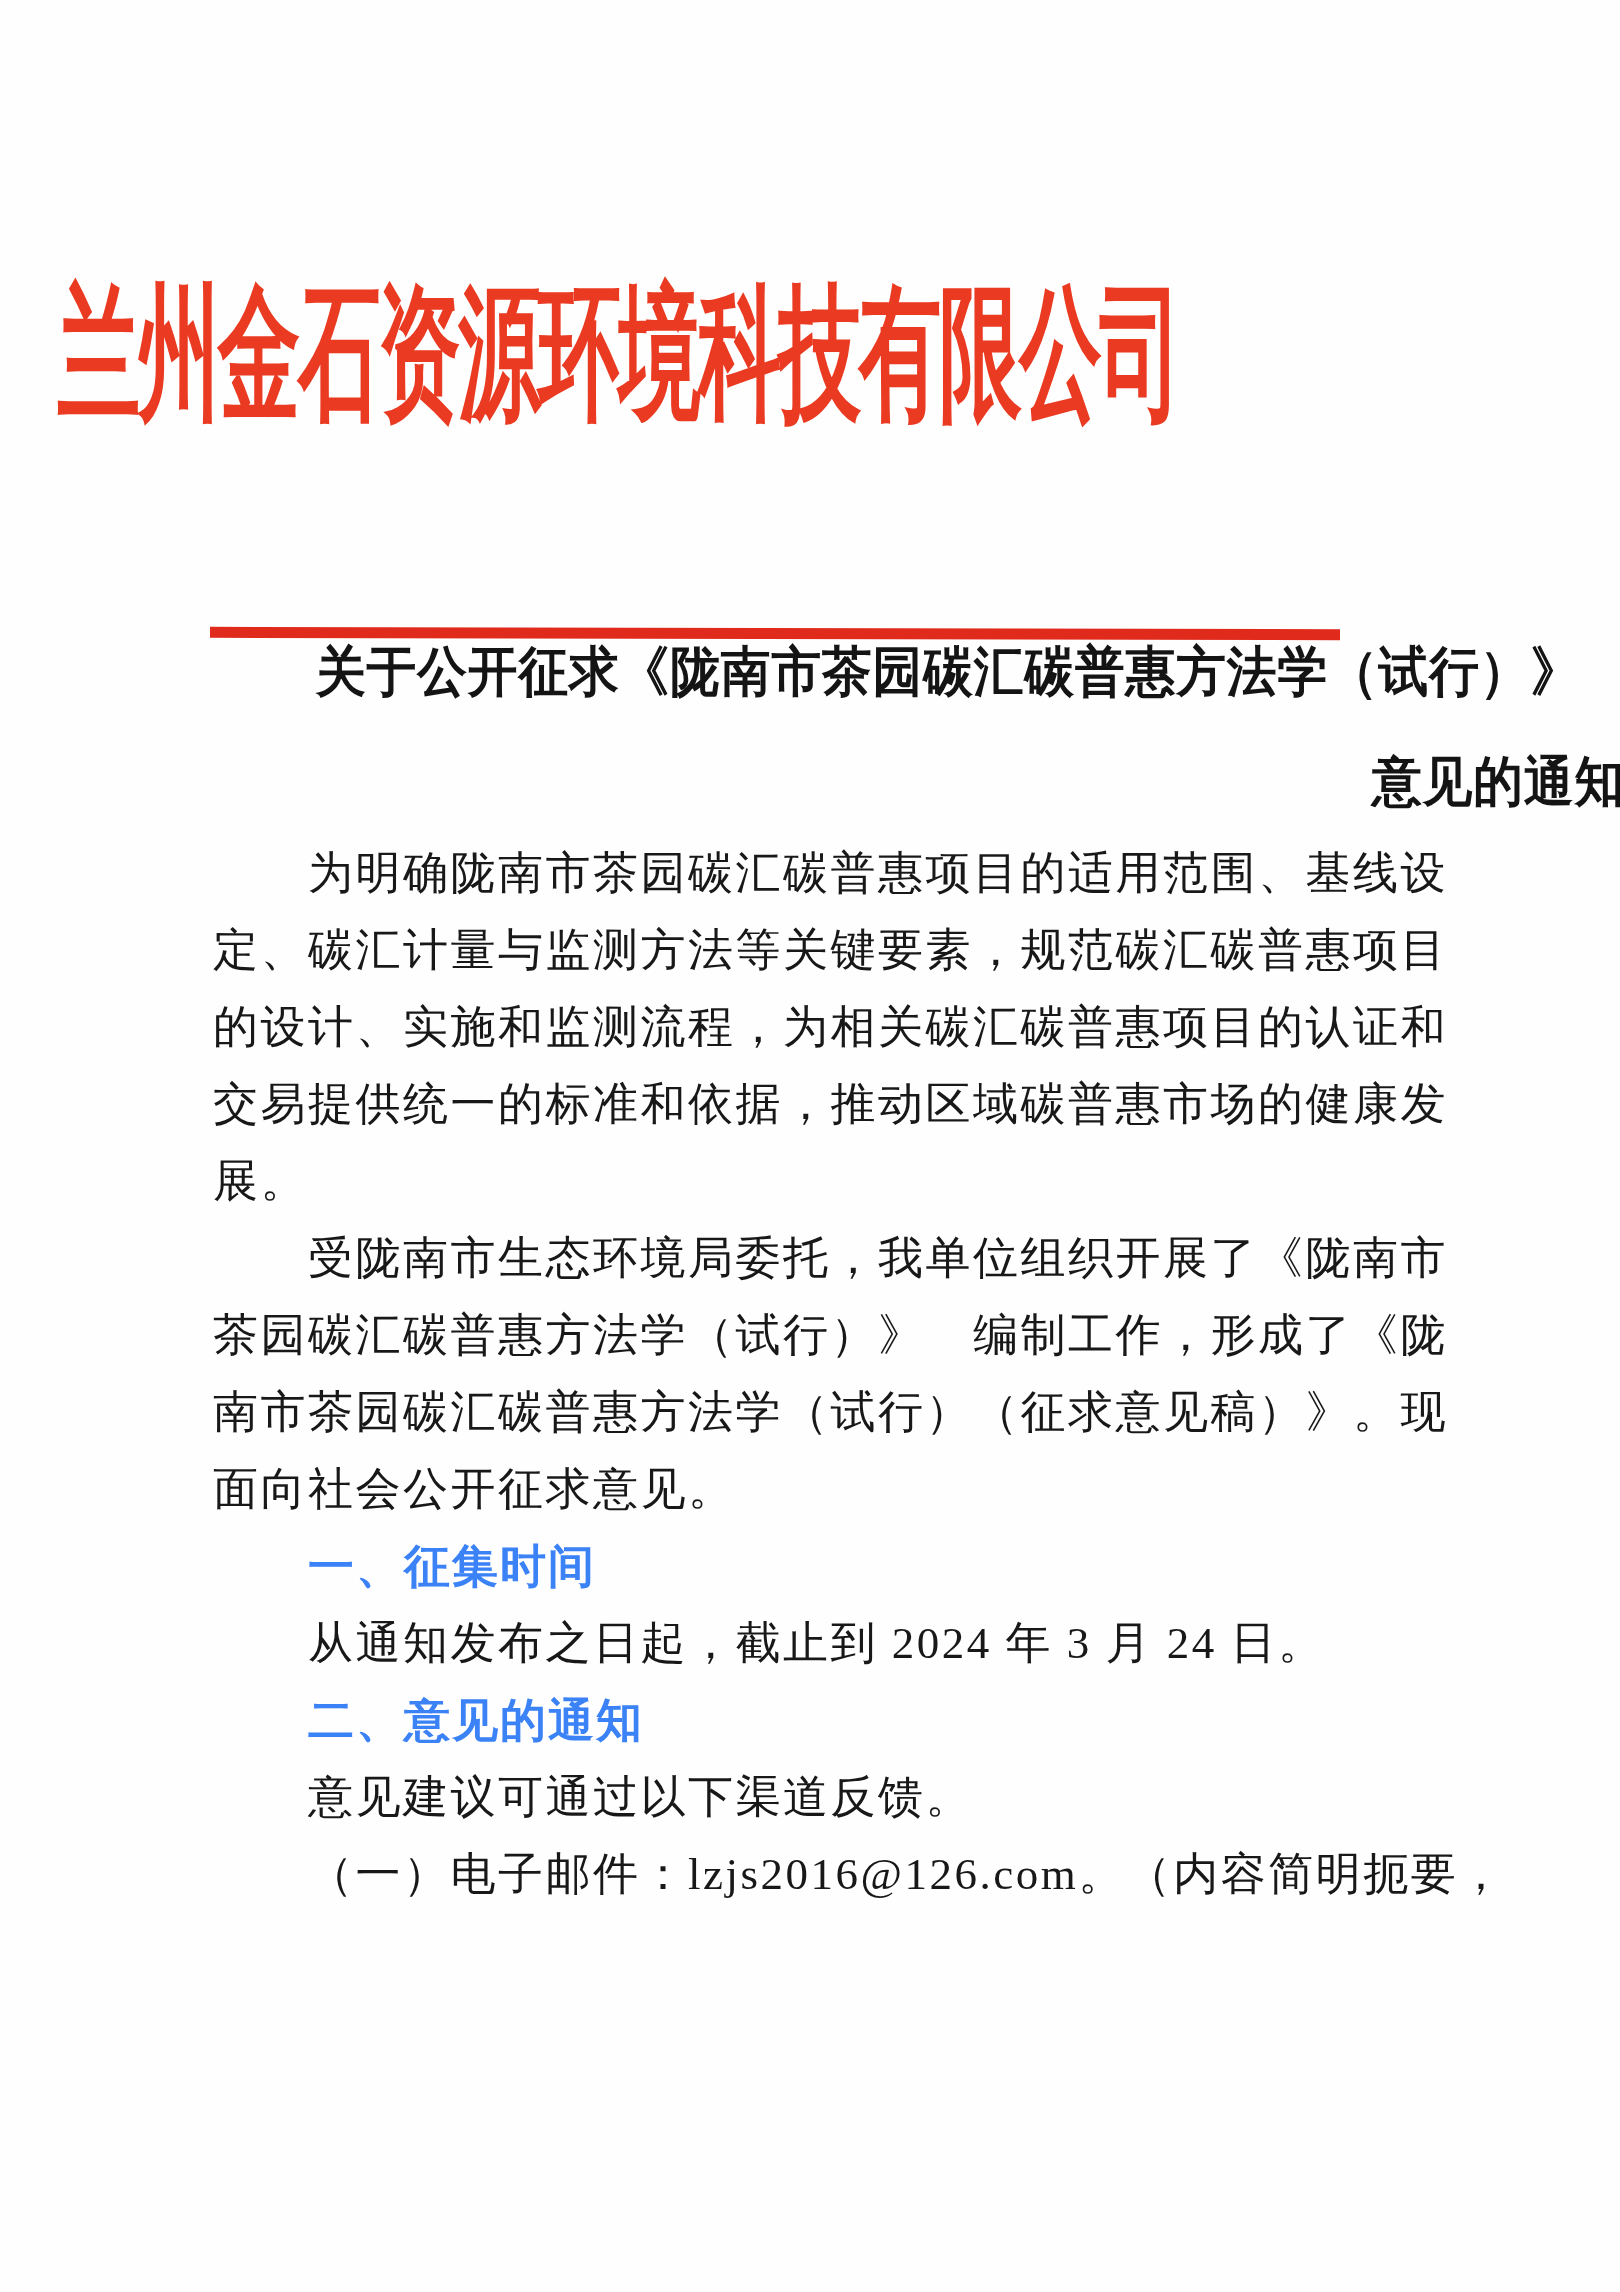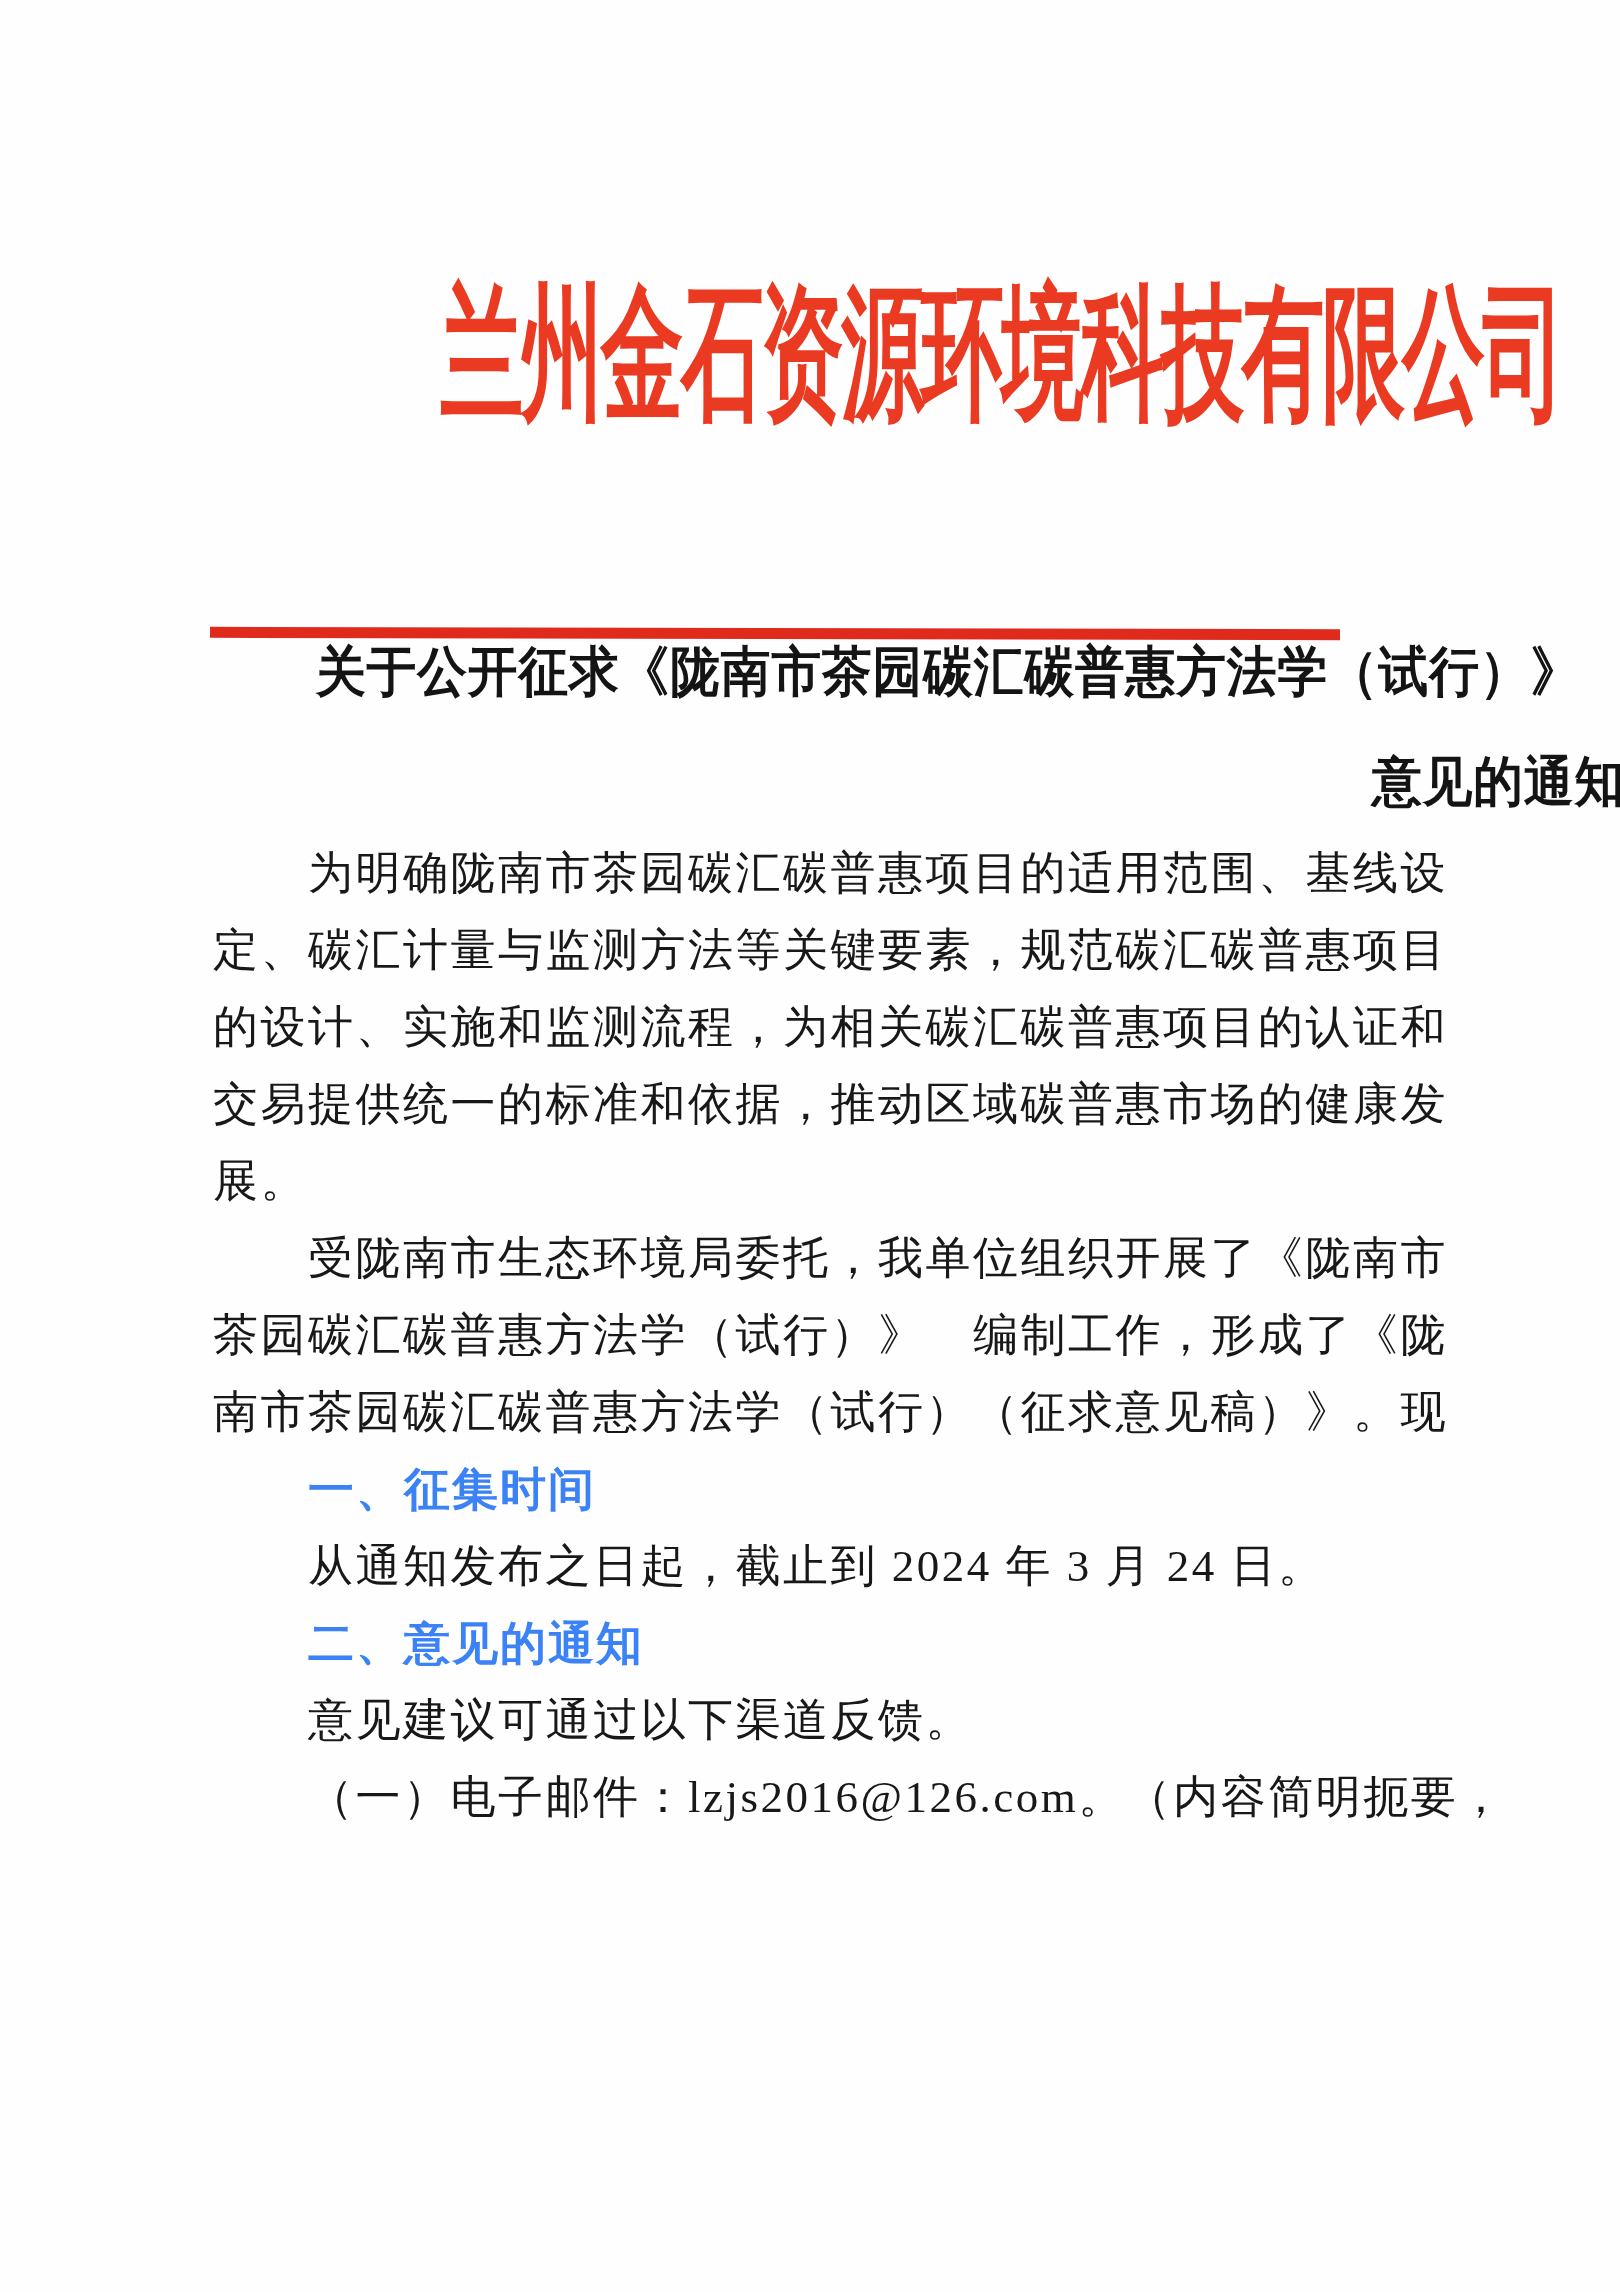--- a/index.html
+++ b/index.html
@@ -7,21 +7,21 @@
     position:relative;
     width:1620px;height:2293px;
     margin:0 auto;
     background:#fefefe;
     overflow:hidden;
     font-family:"Liberation Serif","DejaVu Serif",serif;
   }
   
   .letterhead-wrap{
     position:absolute;top:274px;left:0;width:100%;
-    display:flex;justify-content:flex-start;
+    display:flex;justify-content:flex-end;
   }
   .letterhead-title{
     font-size:147px;line-height:1.1;font-weight:bold;
     color:#ea3b22;
     white-space:nowrap;letter-spacing:-3.9px;
     transform:scaleX(0.56);transform-origin:center;
   }
   .red-rule{
     position:absolute;top:628px;left:210px;
     width:1130px;height:10.8px;
@@ -76,20 +76,21 @@
 
   <div class="body-block">
     <div class="line indent">为明确陇南市茶园碳汇碳普惠项目的适用范围、基线设</div>
     <div class="line">定、碳汇计量与监测方法等关键要素，规范碳汇碳普惠项目</div>
     <div class="line">的设计、实施和监测流程，为相关碳汇碳普惠项目的认证和</div>
     <div class="line">交易提供统一的标准和依据，推动区域碳普惠市场的健康发</div>
     <div class="line">展。</div>
     <div class="line indent">受陇南市生态环境局委托，我单位组织开展了《陇南市</div>
     <div class="line">茶园碳汇碳普惠方法学（试行）》　编制工作，形成了《陇</div>
     <div class="line">南市茶园碳汇碳普惠方法学（试行）（征求意见稿）》。现</div>
+    <div class="line">面向社会公开征求意见。</div>
     <div class="line indent heading">一、征集时间</div>
     <div class="line indent">从通知发布之日起，截止到 2024 年 3 月 24 日。</div>
     <div class="line indent heading">二、意见的通知</div>
     <div class="line indent">意见建议可通过以下渠道反馈。</div>
     <div class="line indent">（一）电子邮件：lzjs2016@126.com。（内容简明扼要，</div>
   </div>
 
 </div>
 
 

